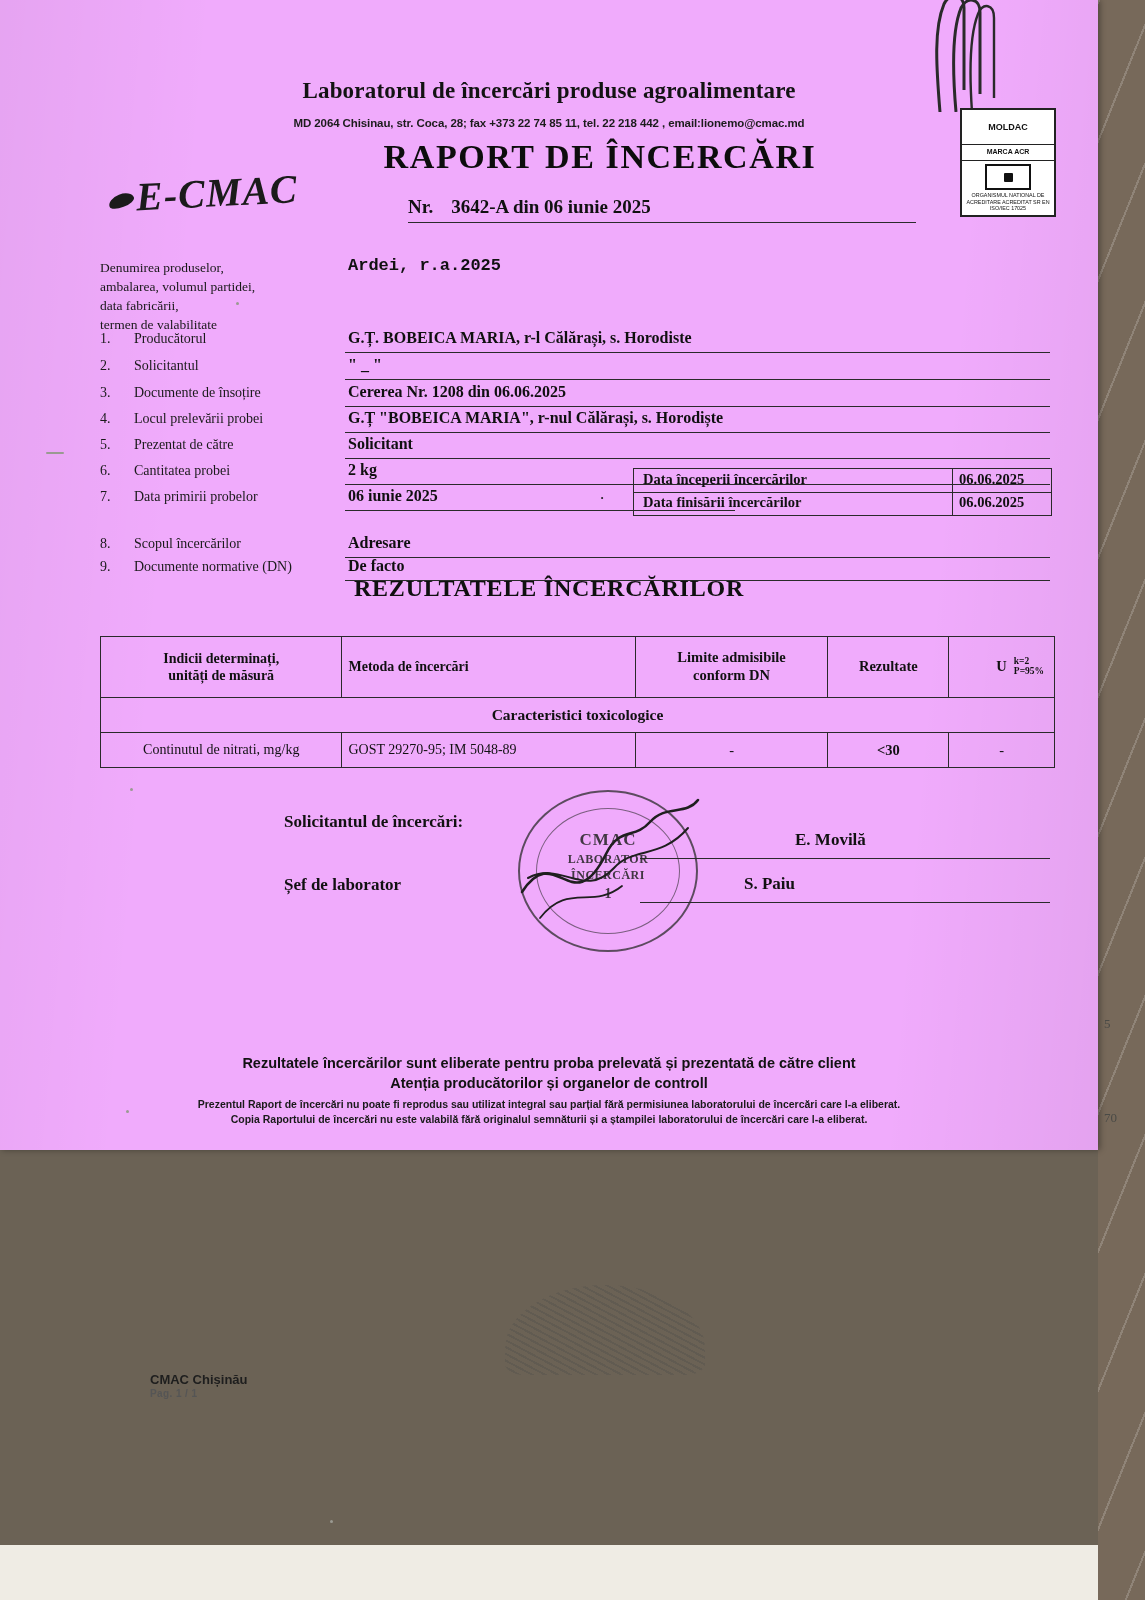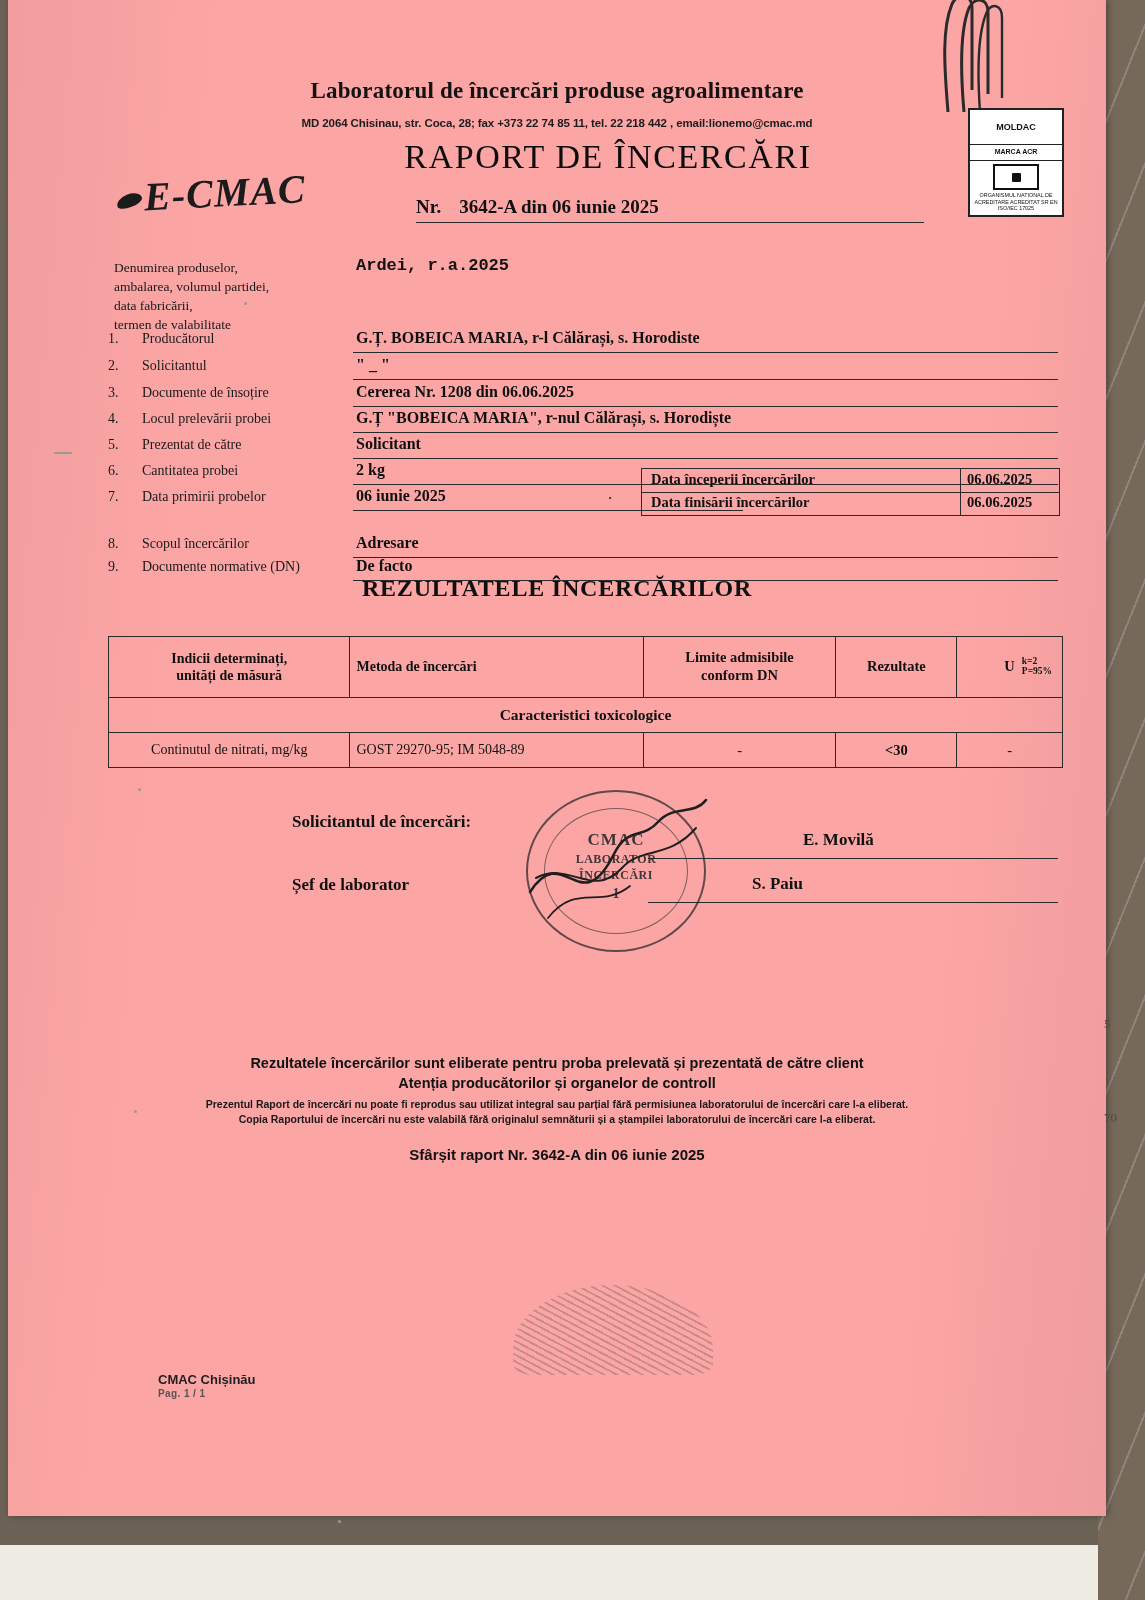--- a/index.html
+++ b/index.html
@@ -36,24 +36,24 @@
     position: absolute;
     left: 406px;
     top: 3px;
     letter-spacing: 0.1px;
   }
 
   
   .paper {
     position: absolute;
     top: 0;
-    left: 8px;
+    left: 0;
     width: 1098px;
-    height: 1516px;
-    background: #fca5a5;
+    height: 1150px;
+    background: #f0abfc;
     box-shadow: 2px 0 6px rgba(0,0,0,0.35);
   }
   .paper:before {
     
     content: "";
     position: absolute;
     inset: 0;
     background: linear-gradient(95deg, rgba(0,0,0,0.045) 0%, rgba(0,0,0,0) 18%, rgba(0,0,0,0) 82%, rgba(0,0,0,0.05) 100%);
     pointer-events: none;
   }
@@ -98,21 +98,21 @@
     font-size: 11.5px;
     font-weight: bold;
     color: #1c1c1c;
     letter-spacing: -0.1px;
   }
   .report-title {
     position: absolute;
     left: 300px; top: 138px; width: 600px;
     text-align: center;
     font-size: 34px;
-    font-weight: normal;
+    font-weight: bold;
     letter-spacing: 1.6px;
     color: #0d0d0d;
   }
   .report-nr {
     position: absolute;
     left: 408px; top: 196px;
     font-size: 19px;
     font-weight: bold;
     color: #111;
   }
@@ -192,21 +192,20 @@
 
   
   .desc-label {
     position: absolute;
     left: 100px; top: 258px;
     width: 230px;
     font-family: "Liberation Serif", serif;
     font-size: 13.5px;
     line-height: 1.42;
     color: #181818;
-    margin-left: 6px;
   }
   .desc-value {
     position: absolute;
     left: 348px; top: 256px;
     font-size: 17px;
     font-weight: bold;
     color: #111;
     font-family: Liberation Mono, monospace;
   }
 
@@ -606,21 +605,20 @@
       <path d="M30 136 C58 100 82 128 112 104" fill="none" stroke="#1f1f1f" stroke-width="1.8" stroke-linecap="round"></path>
     </svg>
   </div>
 
   <div class="fnote1">Rezultatele încercărilor sunt eliberate pentru proba prelevată și prezentată de către client</div>
   <div class="fnote2">Atenția producătorilor și organelor de controll</div>
   <div class="fnote3">
     <div>Prezentul Raport de încercări  nu poate fi reprodus sau utilizat integral sau parțial fără permisiunea laboratorului de încercări care l-a eliberat.</div>
     <div>Copia Raportului de încercări nu este valabilă fără originalul semnăturii și a ștampilei laboratorului de încercări care l-a eliberat.</div>
   </div>
-  <div class="fend">Sfârșit raport Nr. 3642-A din 06 iunie 2025</div>
 
   <div class="smudge"></div>
 
   <div class="cmac-foot">
     <span>CMAC Chișinău</span>
     <small>Pag. 1 / 1</small>
   </div>
 
   <span class="speck" style="left:236px;top:302px"></span>
   <span class="speck" style="left:46px;top:452px;width:18px;height:2px;border-radius:1px"></span>

